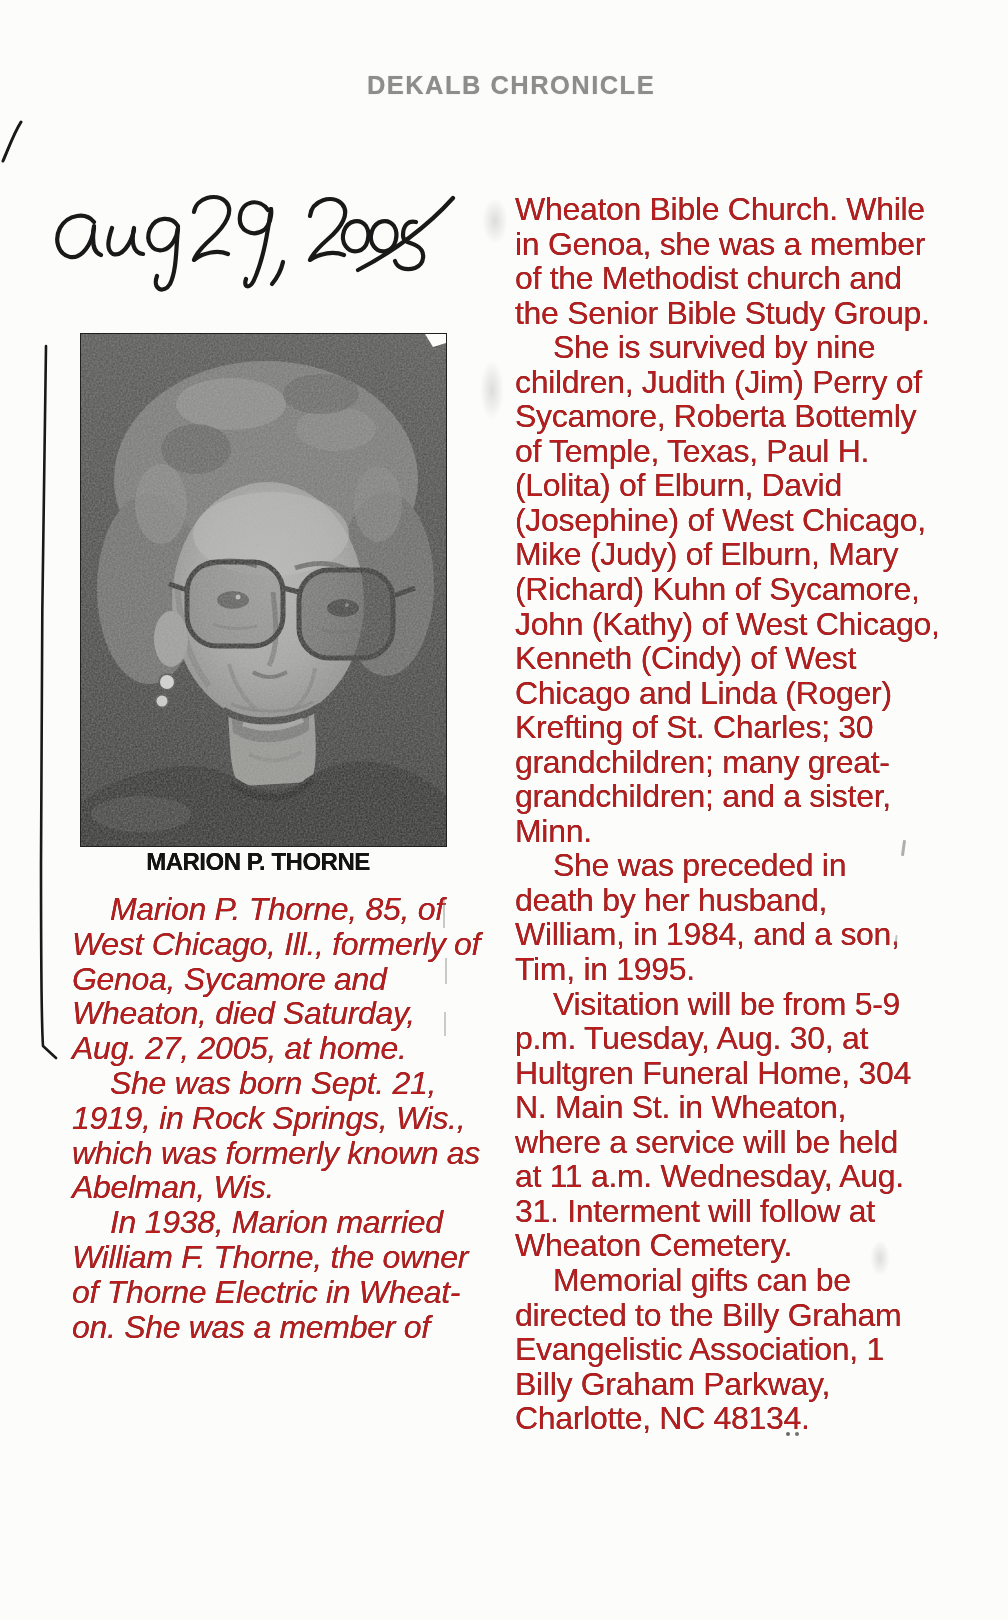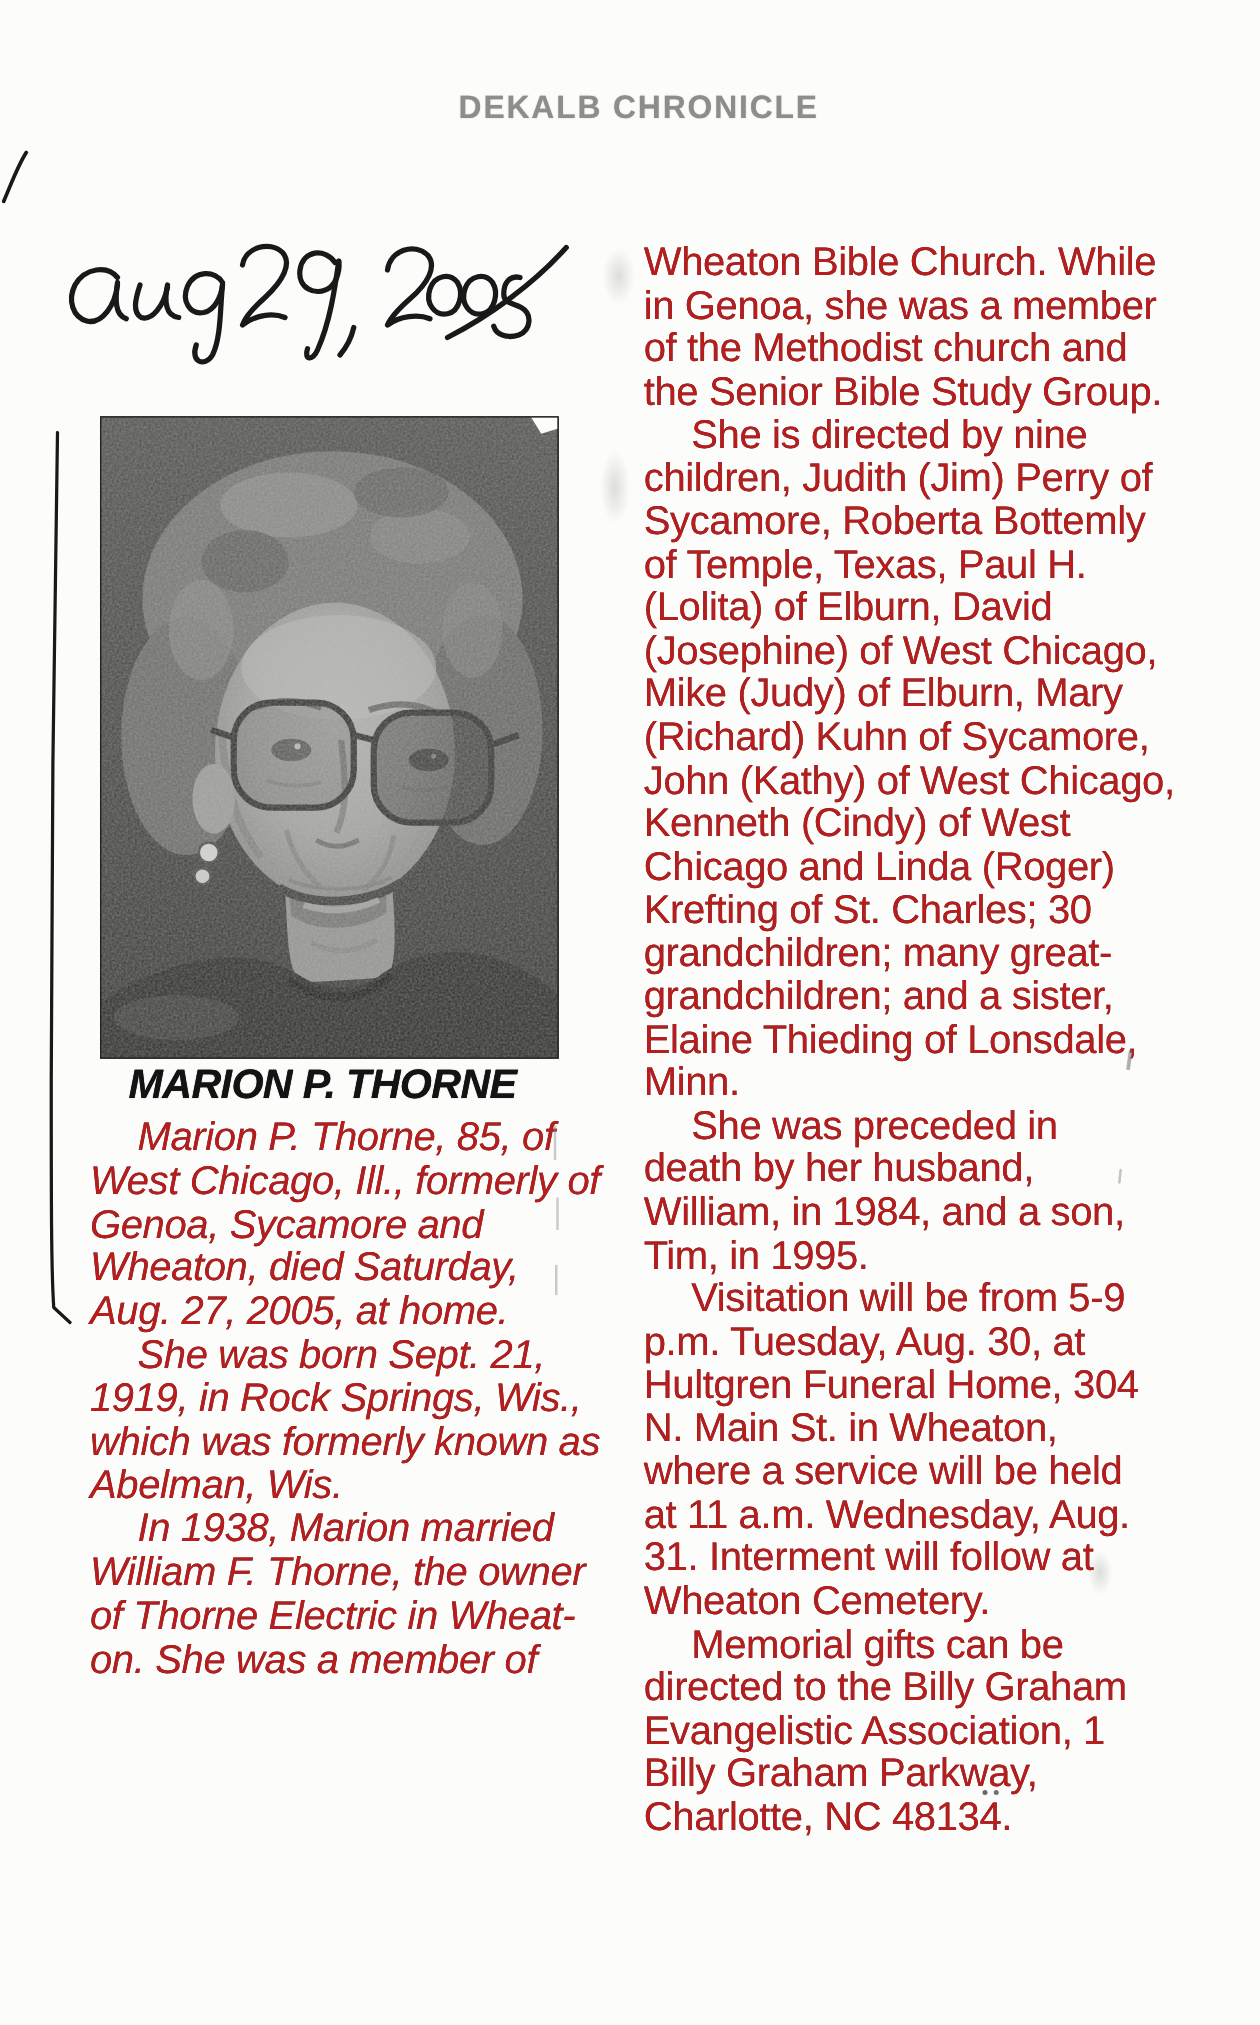--- a/index.html
+++ b/index.html
@@ -34,26 +34,25 @@
     position:absolute; left:80px; top:333px; width:365px; height:512px;
     border:1px solid #20201e;
     box-shadow:inset 0 0 14px rgba(0,0,0,.55);
     background:#3e3e3c;
   }
   .photo svg{display:block;width:100%;height:100%;}
   
   .headline{
     position:absolute; left:60px; top:848px; width:396px;
     text-align:center;
-    font-size:33px; font-weight:bold; letter-spacing:-0.5px;
+    font-size:24px; font-weight:bold; letter-spacing:-0.5px;
     color:#131313;
     text-shadow:0 0 0.6px #000;
     filter:blur(0.2px);
     white-space:nowrap;
-    font-style:italic;
   }
   
   .col{
     position:absolute;
     font-size:32px;
     letter-spacing:-0.3px;
     color:#b91c1c;
     text-shadow:0 0 0.5px rgba(15,15,15,.85);
     filter:blur(0.2px);
   }
@@ -211,35 +210,34 @@
       <p class="line">of Thorne Electric in Wheat-</p>
       <p class="line">on. She was a member of</p>
     </div>
 
   <div class="col col-right">
 
   <p class="line">Wheaton Bible Church. While</p>
       <p class="line">in Genoa, she was a member</p>
       <p class="line">of the Methodist church and</p>
       <p class="line">the Senior Bible Study Group.</p>
-      <p class="line indent">She is directed by nine</p>
+      <p class="line indent">She is survived by nine</p>
       <p class="line">children, Judith (Jim) Perry of</p>
       <p class="line">Sycamore, Roberta Bottemly</p>
       <p class="line">of Temple, Texas, Paul H.</p>
       <p class="line">(Lolita) of Elburn, David</p>
       <p class="line">(Josephine) of West Chicago,</p>
       <p class="line">Mike (Judy) of Elburn, Mary</p>
       <p class="line">(Richard) Kuhn of Sycamore,</p>
       <p class="line">John (Kathy) of West Chicago,</p>
       <p class="line">Kenneth (Cindy) of West</p>
       <p class="line">Chicago and Linda (Roger)</p>
       <p class="line">Krefting of St. Charles; 30</p>
       <p class="line">grandchildren; many great-</p>
       <p class="line">grandchildren; and a sister,</p>
-      <p class="line">Elaine Thieding of Lonsdale,</p>
       <p class="line">Minn.</p>
       <p class="line indent">She was preceded in</p>
       <p class="line">death by her husband,</p>
       <p class="line">William, in 1984, and a son,</p>
       <p class="line">Tim, in 1995.</p>
       <p class="line indent">Visitation will be from 5-9</p>
       <p class="line">p.m. Tuesday, Aug. 30, at</p>
       <p class="line">Hultgren Funeral Home, 304</p>
       <p class="line">N. Main St. in Wheaton,</p>
       <p class="line">where a service will be held</p>

